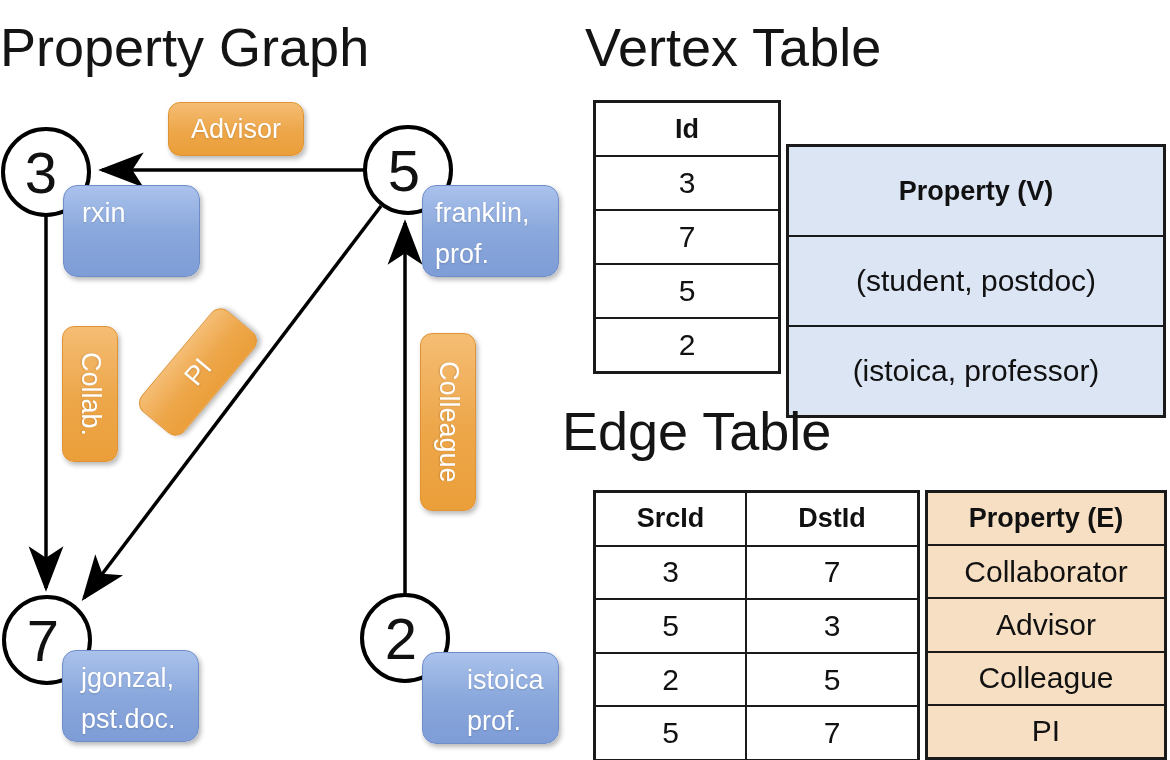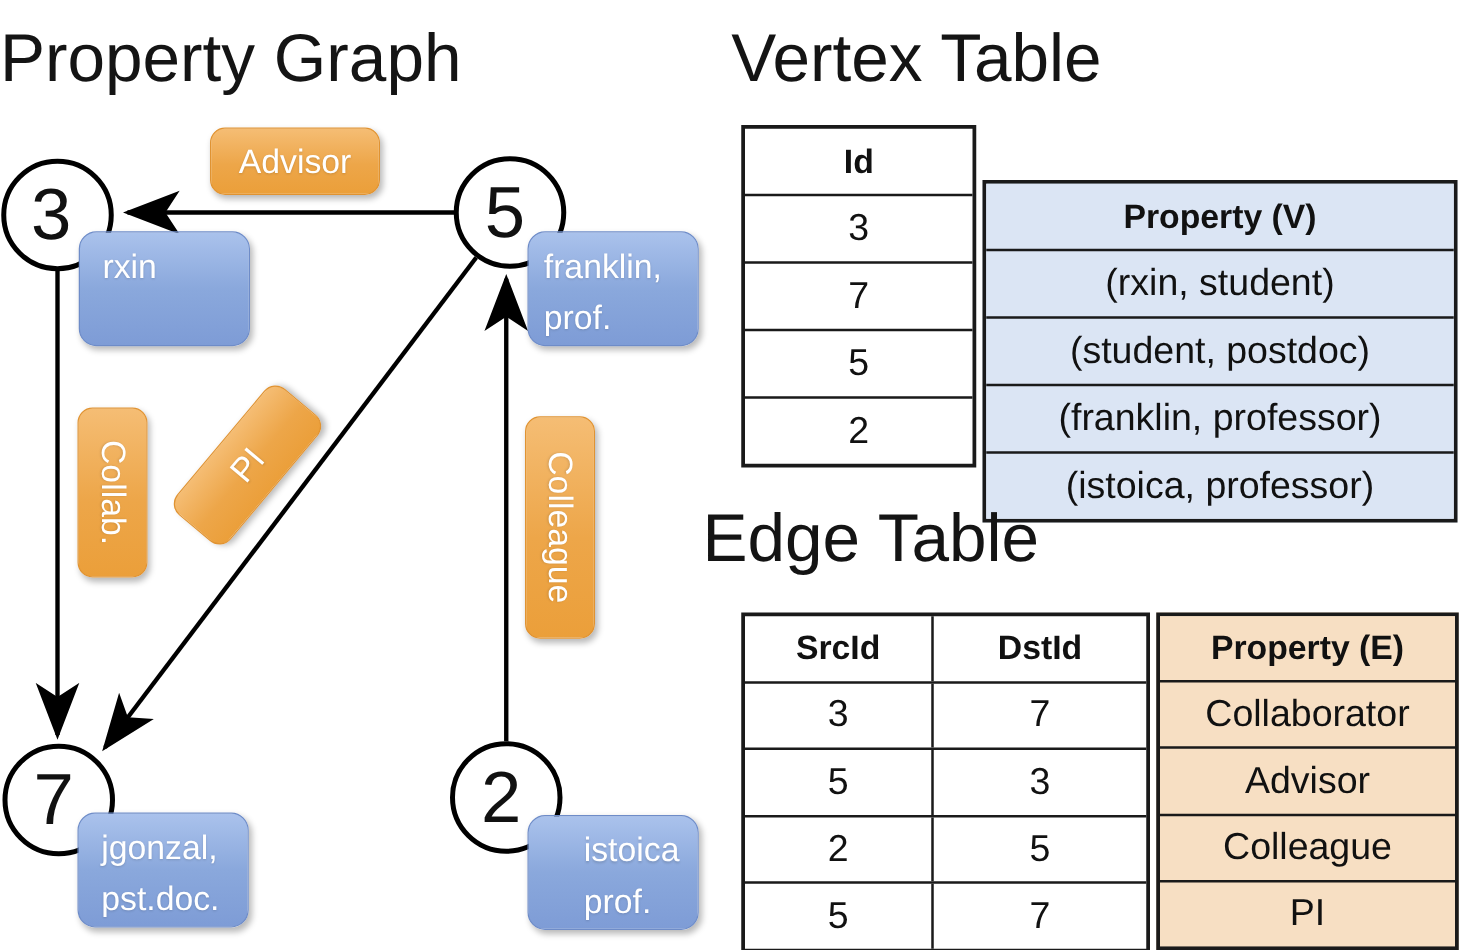--- a/index.html
+++ b/index.html
@@ -121,23 +121,21 @@
 <div class="subtable" id="vt-id">
   <div class="cell hdr">Id</div>
   <div class="cell">3</div>
   <div class="cell">7</div>
   <div class="cell">5</div>
   <div class="cell">2</div>
 </div>
 
 <div class="subtable" id="vt-prop">
   <div class="cell hdr">Property (V)</div>
-  <div class="cell">(rxin, student)</div>
   <div class="cell">(student, postdoc)</div>
-  <div class="cell">(franklin, professor)</div>
   <div class="cell">(istoica, professor)</div>
 </div>
 
 <div class="big-title" id="et-title">Edge Table</div>
 
 <div class="subtable" id="et-ids">
   <div class="row">
     <div class="cell hdr">SrcId</div>
     <div class="cell hdr">DstId</div>
   </div>

